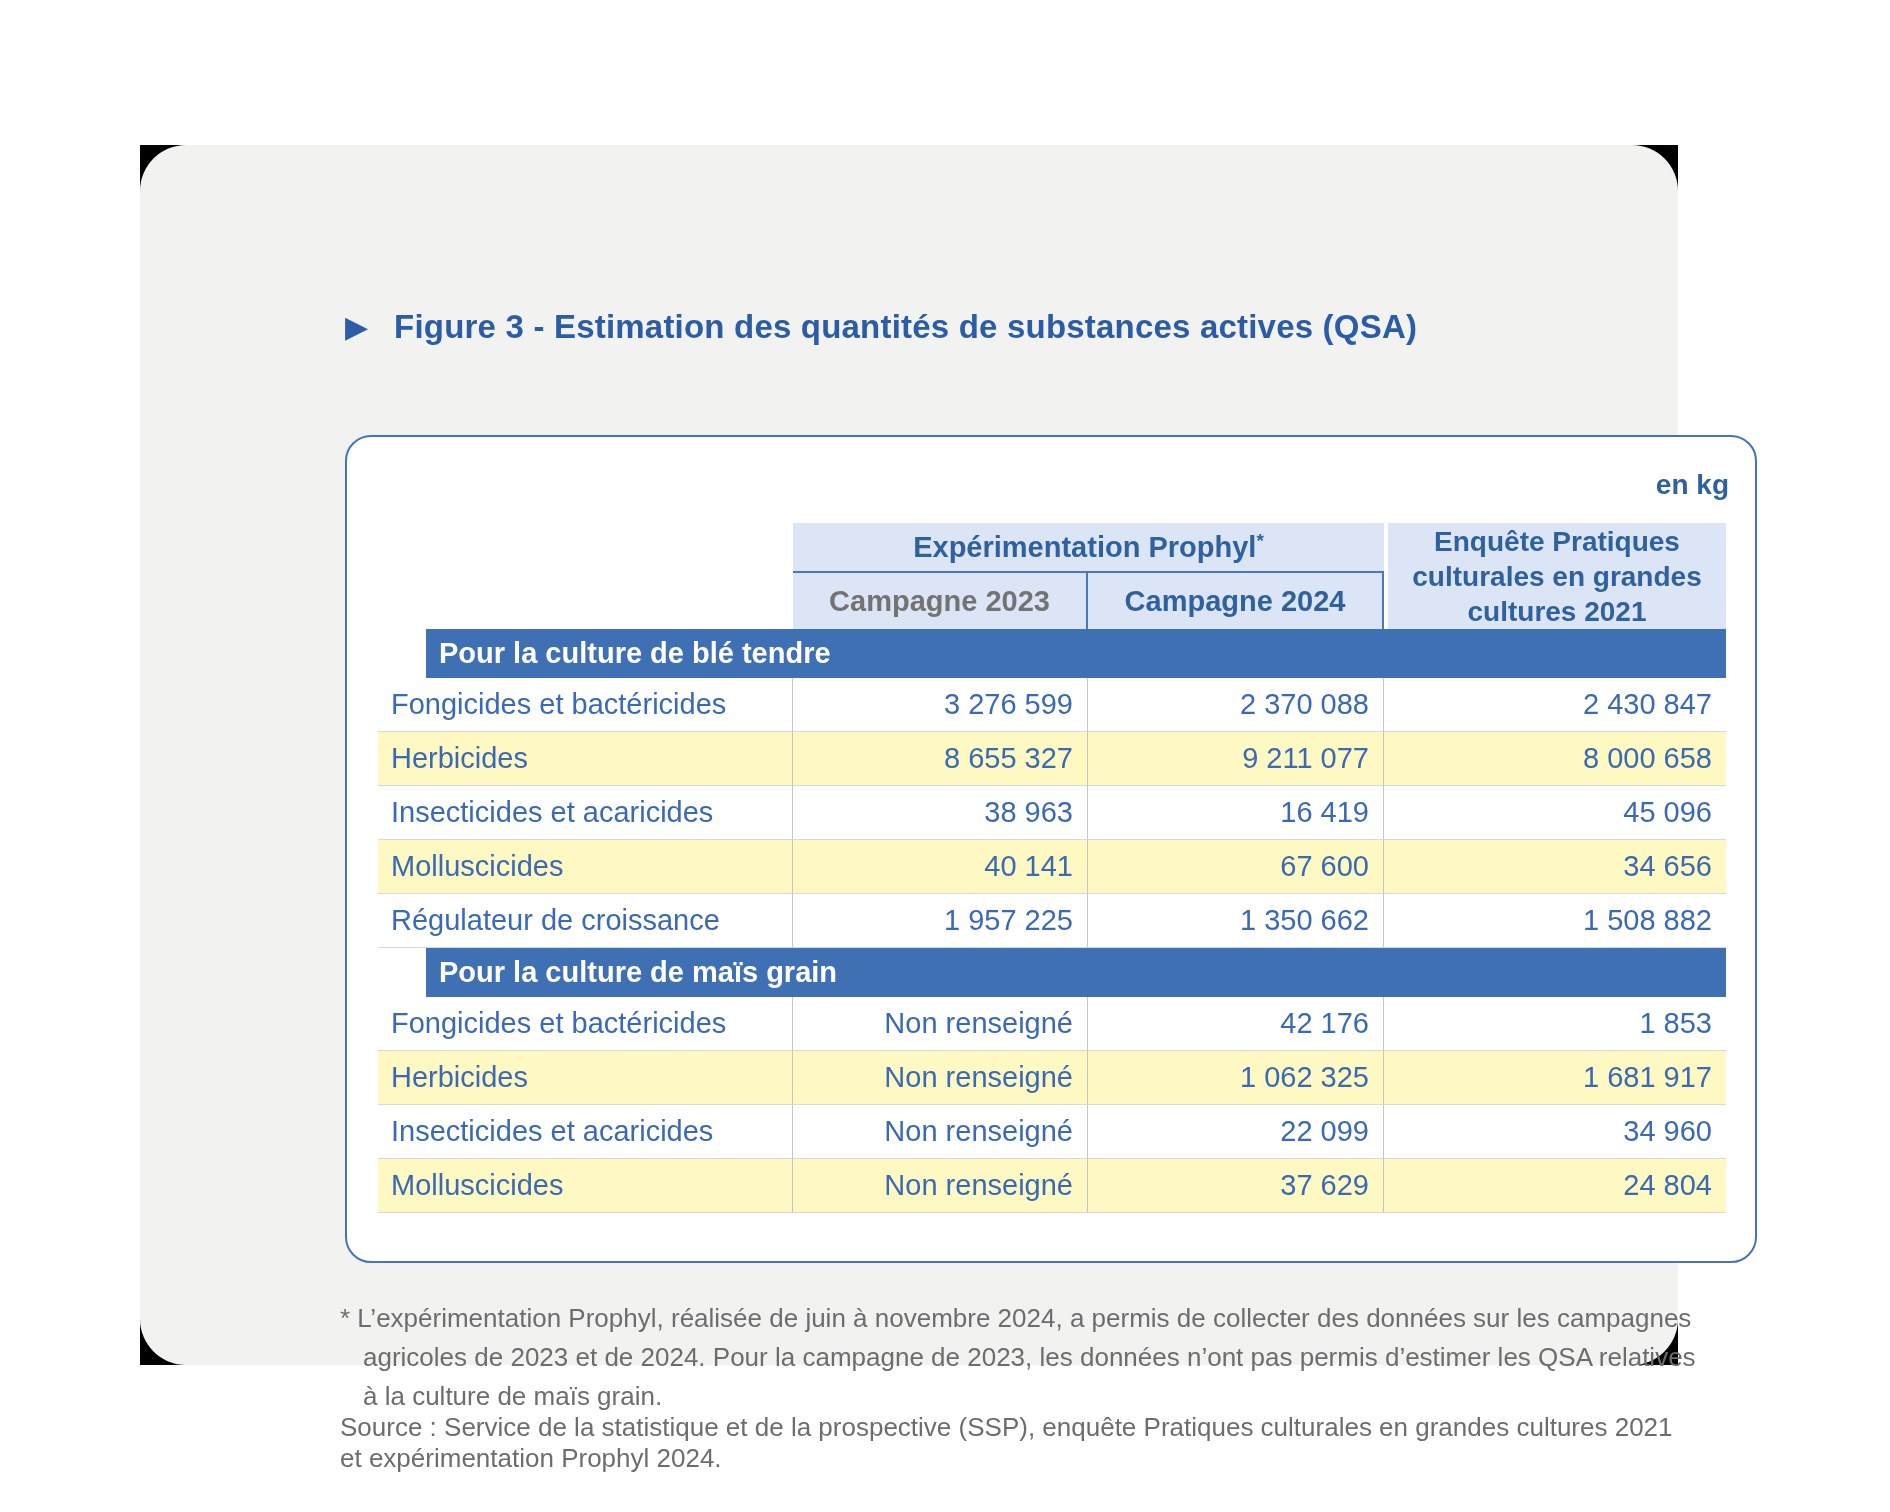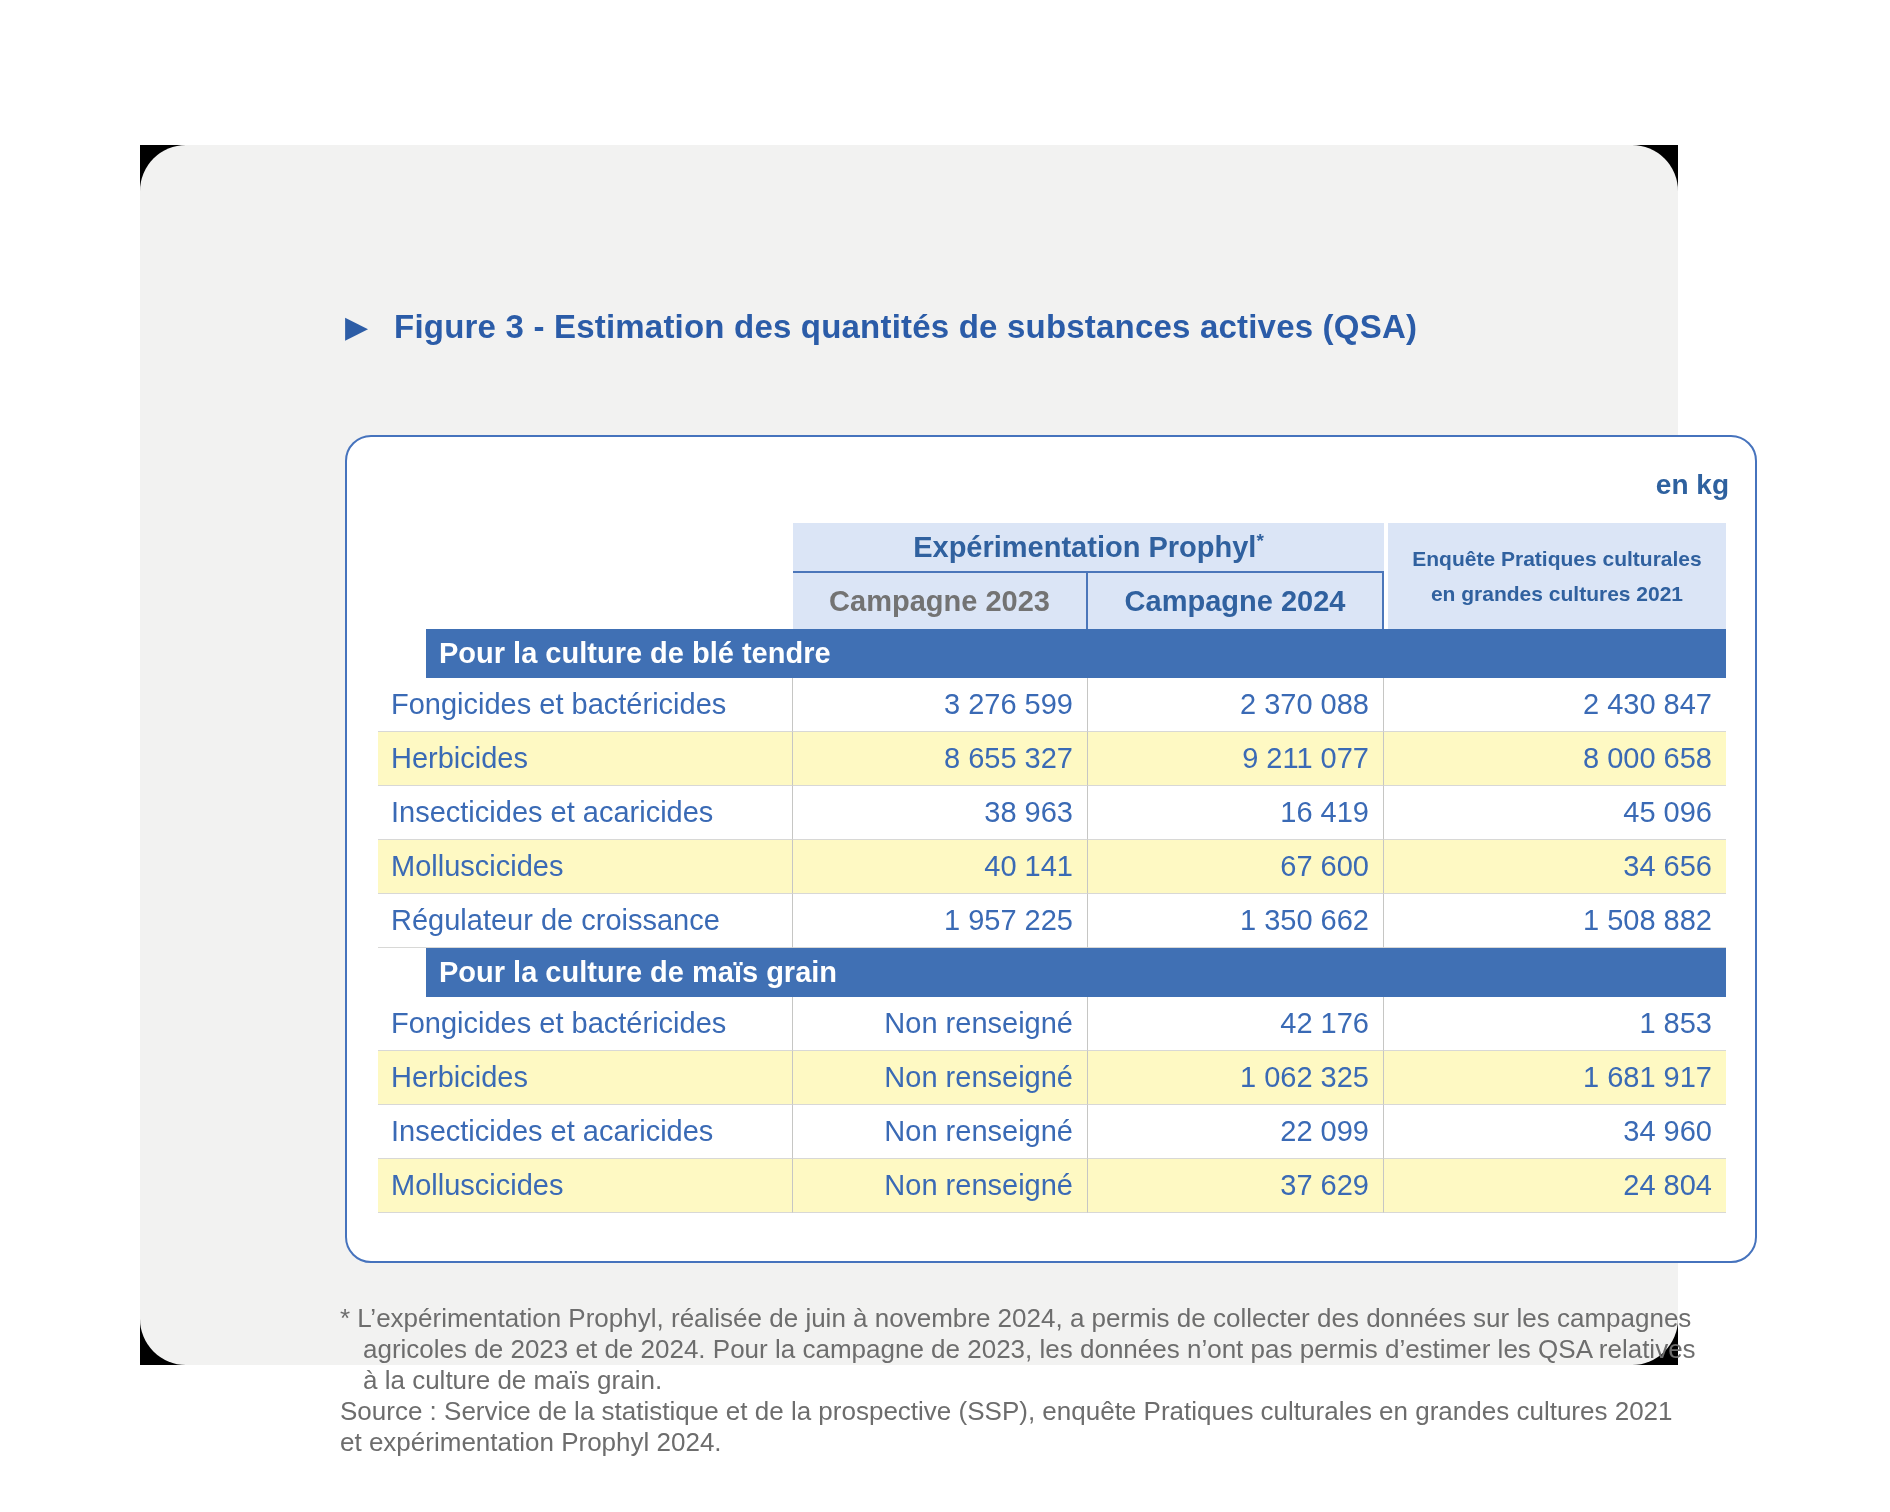--- a/index.html
+++ b/index.html
@@ -33,40 +33,40 @@
                color:#30619f; font-size:29px; font-weight:bold; }
   .h-prophyl sup { font-size:19px; margin-top:-12px; }
   .h-c2023 { grid-column:2; grid-row:2; background:#dbe5f6; border-right:2px solid #4b76ba;
              display:flex; align-items:center; justify-content:center;
              color:#737373; font-size:29px; font-weight:bold; }
   .h-c2024 { grid-column:3; grid-row:2; background:#dbe5f6; border-right:2px solid #4b76ba;
              display:flex; align-items:center; justify-content:center;
              color:#30619f; font-size:29px; font-weight:bold; }
   .h-enquete { grid-column:4; grid-row:1 / span 2; background:#dbe5f6; margin-left:4px;
                display:flex; align-items:center; justify-content:center; text-align:center;
-               color:#30619f; font-size:21px; font-weight:bold; line-height:35px; padding:0 12px; }
+               color:#30619f; font-size:28px; font-weight:bold; line-height:35px; padding:0 12px; }
 
   
   .section-bar { grid-column:1 / -1; background:#4070b4; color:#ffffff;
                  display:flex; align-items:center; padding-left:13px;
                  font-size:29px; font-weight:bold;margin-left:48px; }
 
   .trow { display:contents; }
   .cell { display:flex; align-items:center; font-size:29px; color:#3a6ab5;
           border-bottom:1px solid #d8d8d6; background:#ffffff; }
   .trow.alt .cell { background:#fef9c3; }
   .cell.lbl { padding-left:13px; border-right:1px solid #c6c6c4;text-align:right; }
   .cell.num { justify-content:flex-end; padding-right:14px; }
   .cell.num.div { border-right:1px solid #c6c6c4; }
 
   
   .footnotes { position:absolute; left:200px; top:1158px; width:1460px;
                color:#6d6d6d; font-size:26px; line-height:31px; }
   .fn-line { white-space:nowrap; }
-  .fn-line.indent { padding-left:23px; }
+  .fn-line.indent { padding-left:23px;margin-top:8px; }
 </style>
 </head>
 <body>
 
 <div class="page">
 
   <div class="card-backdrop"></div>
 
   <div class="card">
 

